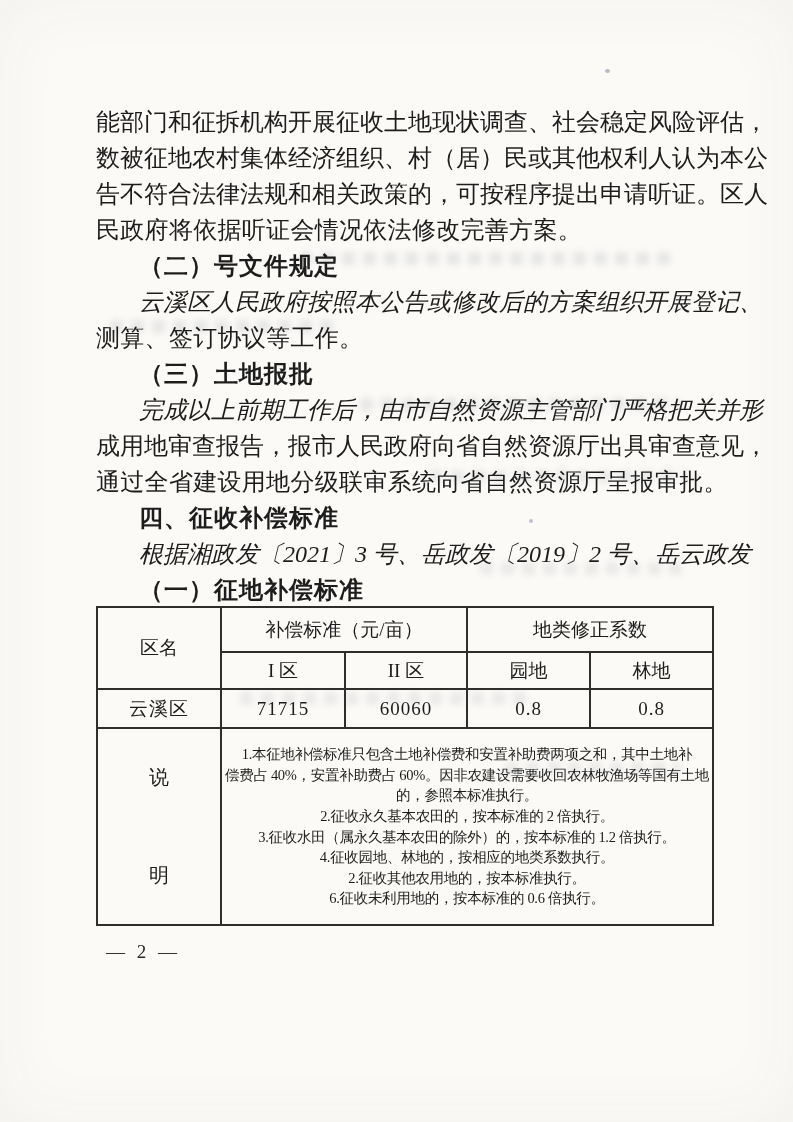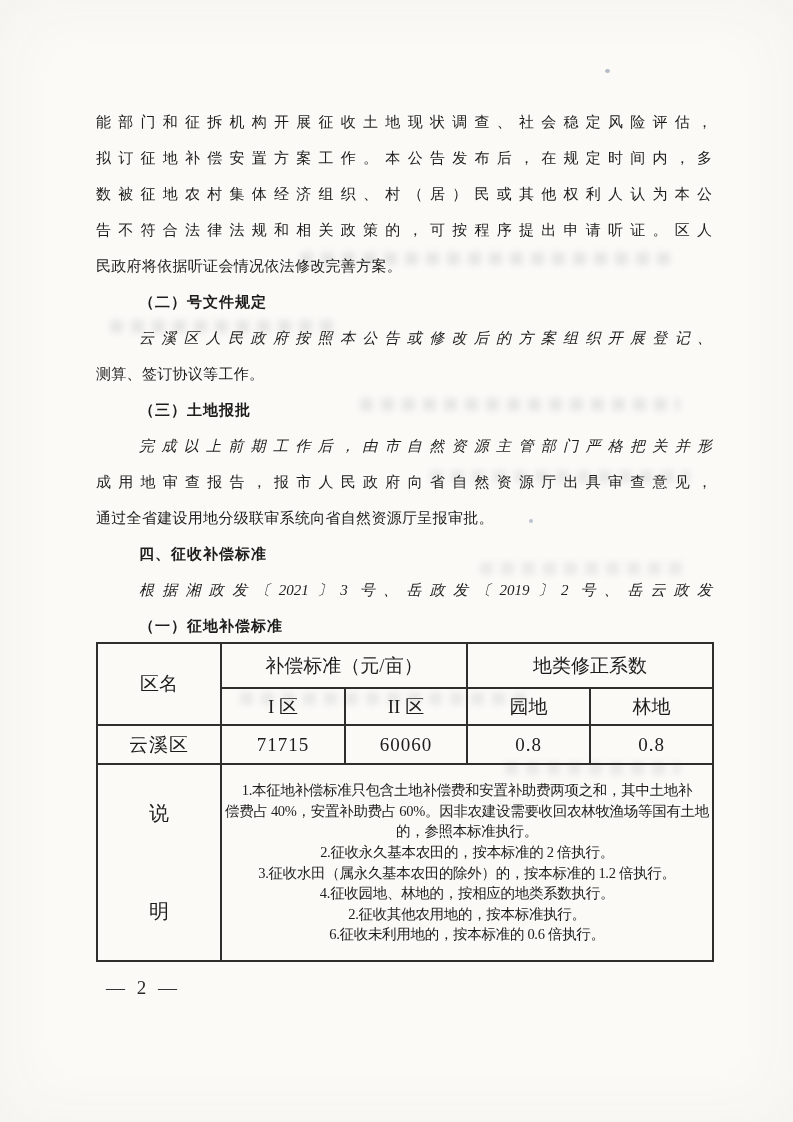--- a/index.html
+++ b/index.html
@@ -7,21 +7,21 @@
     position:relative;
     width:793px;height:1122px;
     background:#fbfaf7;
     box-shadow:inset 0 0 70px rgba(60,60,55,0.045);
     overflow:hidden;
     font-family:"Liberation Serif","DejaVu Serif",serif;
     color:#1d1d1d;
   }
   .content{position:absolute;left:96px;top:104px;width:616px;}
   .bl{
-    font-size:15px;line-height:36px;height:36px;
+    font-size:24px;line-height:36px;height:36px;
     white-space:nowrap;letter-spacing:0.3px;
   }
   .j{text-align:justify;text-align-last:justify;letter-spacing:0;}
   .ind{padding-left:43px;font-style:italic;}
   .hd{font-weight:bold;padding-left:43px;letter-spacing:1px;}
   
   table.comp{
     width:616px;border-collapse:collapse;table-layout:fixed;
     margin-top:-2px;
   }
@@ -72,21 +72,20 @@
   <div class="ghost" style="left:430px;top:470px;width:260px;opacity:0.10;"></div>
   <div class="ghost" style="left:480px;top:562px;width:210px;opacity:0.10;"></div>
   <div class="ghost" style="left:240px;top:692px;width:290px;opacity:0.10;"></div>
   <div class="ghost" style="left:505px;top:762px;width:175px;opacity:0.10;"></div>
   <div class="speck speck-a"></div>
   <div class="speck speck-b"></div>
 
   <div class="content">
 
     <div class="bl j">能部门和征拆机构开展征收土地现状调查、社会稳定风险评估，</div>
-    <div class="bl j">拟订征地补偿安置方案工作。本公告发布后，在规定时间内，多</div>
     <div class="bl j">数被征地农村集体经济组织、村（居）民或其他权利人认为本公</div>
     <div class="bl j">告不符合法律法规和相关政策的，可按程序提出申请听证。区人</div>
     <div class="bl">民政府将依据听证会情况依法修改完善方案。</div>
 
     <div class="bl hd">（二）号文件规定</div>
     <div class="bl j ind">云溪区人民政府按照本公告或修改后的方案组织开展登记、</div>
     <div class="bl">测算、签订协议等工作。</div>
 
     <div class="bl hd">（三）土地报批</div>
     <div class="bl j ind">完成以上前期工作后，由市自然资源主管部门严格把关并形</div>

